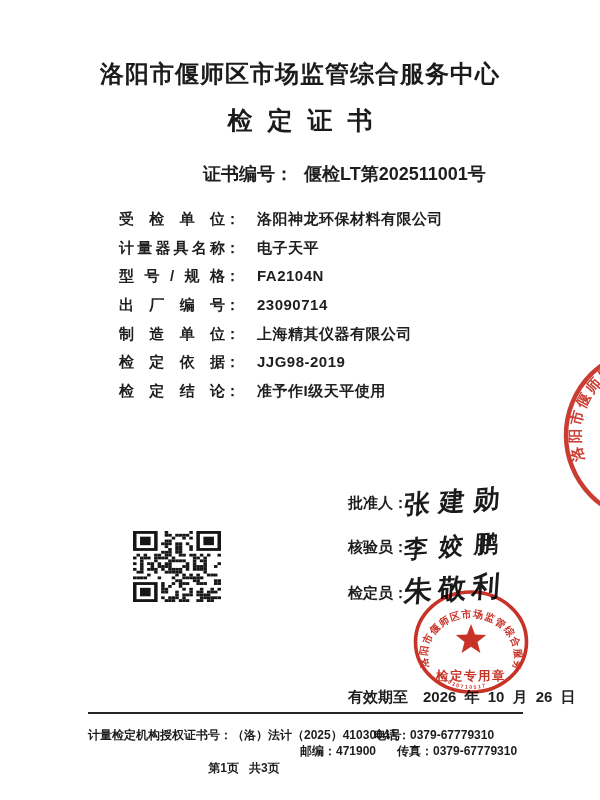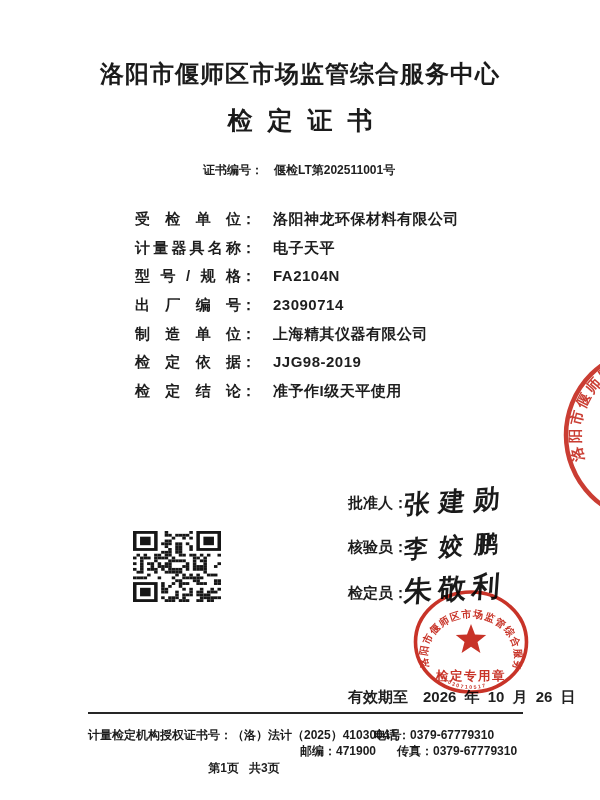--- a/index.html
+++ b/index.html
@@ -4,24 +4,24 @@
 <style>
   html,body{margin:0;padding:0;background:#e8e8e8;}
   .page{
     position:relative;width:600px;height:800px;background:#ffffff;overflow:hidden;
     font-family:"Liberation Sans","DejaVu Sans",sans-serif;color:#1e1e1e;
   }
   .abs{position:absolute;}
   
   .org-title{top:58px;left:0;width:600px;text-align:center;font-size:24px;font-weight:700;letter-spacing:1px;color:#1b1b1b;}
   .doc-title{top:104px;left:0;width:600px;text-align:center;font-size:25px;font-weight:700;letter-spacing:15px;text-indent:15px;color:#1b1b1b;}
-  .cert-line{top:162px;left:203px;font-size:12px;font-weight:700;}
+  .cert-line{top:162px;left:203px;font-size:18px;font-weight:700;}
   .cert-line .val{margin-left:11px;}
   
-  .fields{top:210px;left:135px;display:flex;flex-direction:column;}
+  .fields{top:210px;left:119px;display:flex;flex-direction:column;}
   .field-row{height:28.7px;display:flex;align-items:flex-start;font-size:15px;font-weight:700;line-height:18px;}
   .field-label{display:inline-block;width:106px;text-align:justify;text-align-last:justify;}
   .field-colon{display:inline-block;width:15px;}
   .field-value{margin-left:17px;letter-spacing:.5px;white-space:nowrap;}
   
   .sig-row{left:348px;font-size:15px;font-weight:700;z-index:2;}
   .sig-name{position:absolute;left:56px;top:-12px;font-weight:600;color:#1a1a1a;white-space:nowrap;
     transform:rotate(-4deg) skewX(-8deg);letter-spacing:9px;}
   .sig-1 .sig-name{font-size:26px;top:-10px;}
   .sig-2 .sig-name{font-size:24px;top:-8px;letter-spacing:11px;}

